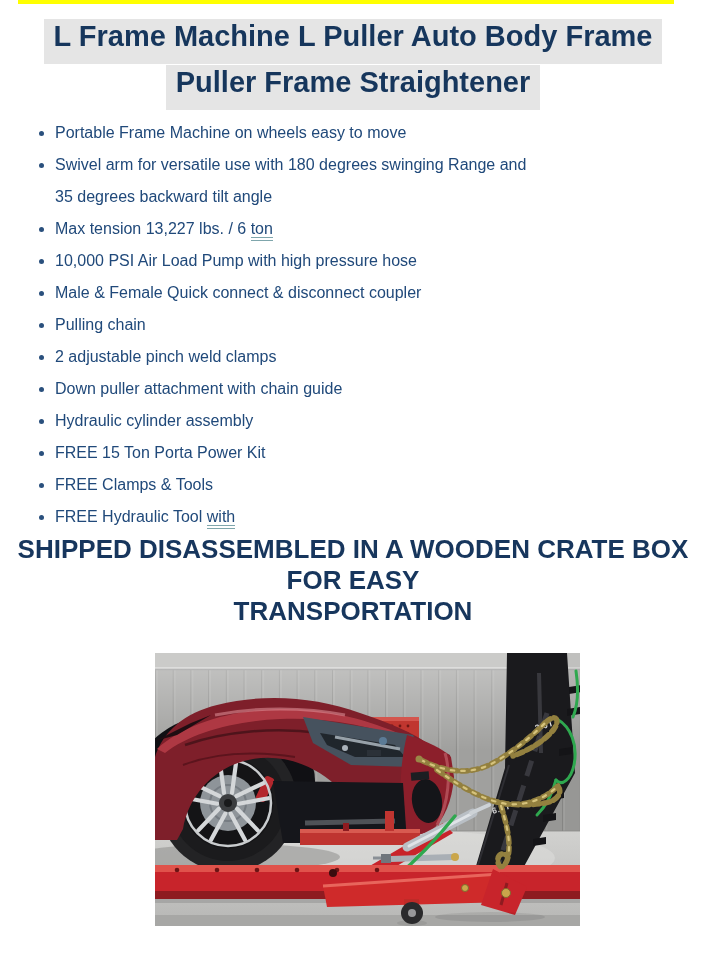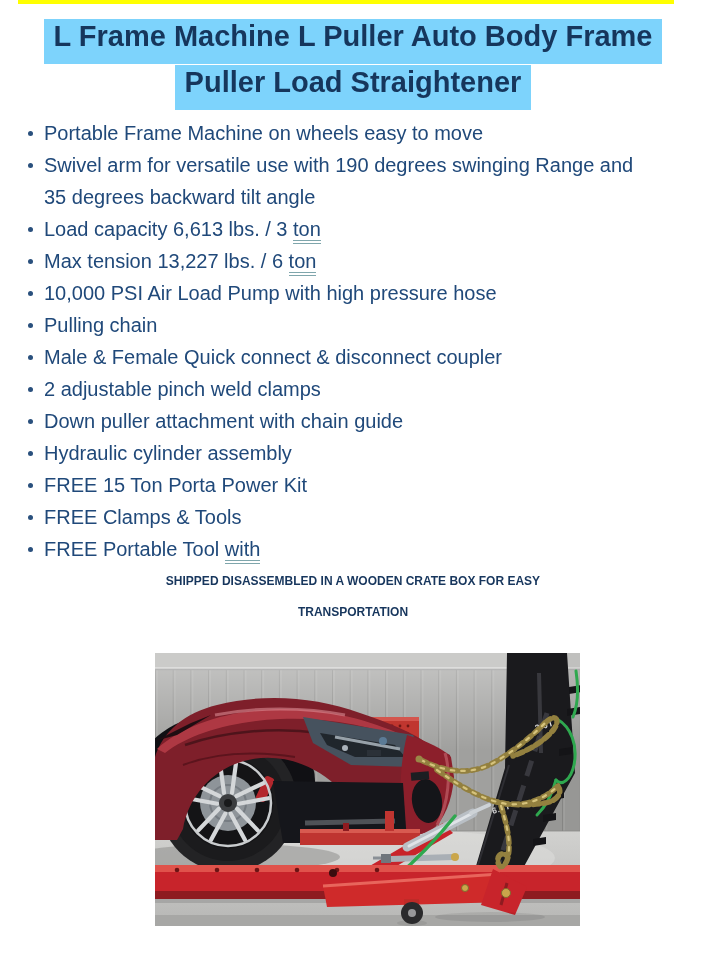--- a/index.html
+++ b/index.html
@@ -9,59 +9,58 @@
     font-family: "Liberation Sans", sans-serif;
     position: relative;
     overflow: hidden;
   }
   .top-strip {
     position: absolute; left: 18px; top: 0;
     width: 656px; height: 4px; background: #ffff00;
   }
   .title { margin: 13px 0 0 0; text-align: center; font-weight: bold; color: #16365c; }
   .title .line { line-height: 46px; font-size: 29px; }
-  .title .hl { background: #7dd3fc; padding: 1px 10px 12px 10px; }
+  .title .hl { background: #e5e5e5; padding: 1px 10px 12px 10px; }
   ul.features {
-    list-style: none; margin: 12px 0 0 0; padding: 0 0 0 27px;
-    color: #20497a; font-size: 20px; line-height: 32px;
+    list-style: none; margin: 12px 0 0 0; padding: 0 0 0 38px;
+    color: #20497a; font-size: 16px; line-height: 32px;
   }
   ul.features li { position: relative; padding-left: 17px; }
   ul.features li::before {
     content: ""; position: absolute; left: 1px; top: 14px;
     width: 5px; height: 5px; border-radius: 50%; background: #2a507d;
   }
   .u2 { border-bottom: 4px double #7fa6ac; }
-  .shipping { text-align: center; font-weight: bold; color: #17365d; font-size: 12px; line-height: 31px; margin-top: 1px; }
+  .shipping { text-align: center; font-weight: bold; color: #17365d; font-size: 26px; line-height: 31px; margin-top: 1px; }
   .photo { position: absolute; left: 155px; top: 653px; width: 425px; height: 273px; }
   .photo svg { display: block; }
 </style>
 </head>
 <body>
 
 <div class="top-strip"></div>
 
 <div class="title">
   <div class="line"><span class="hl">L Frame Machine L Puller Auto Body Frame</span></div>
-  <div class="line"><span class="hl">Puller Load Straightener</span></div>
+  <div class="line"><span class="hl">Puller Frame Straightener</span></div>
 </div>
 
 <ul class="features">
     <li><span>Portable Frame Machine on wheels easy to move</span></li>
-    <li><span>Swivel arm for versatile use with 190 degrees swinging Range and</span><br><span>35 degrees backward tilt angle</span></li>
-    <li><span>Load capacity 6,613 lbs. / 3 </span><span class="u2">ton</span></li>
+    <li><span>Swivel arm for versatile use with 180 degrees swinging Range and</span><br><span>35 degrees backward tilt angle</span></li>
     <li><span>Max tension 13,227 lbs. / 6 </span><span class="u2">ton</span></li>
     <li><span>10,000 PSI Air Load Pump with high pressure hose</span></li>
+    <li><span>Male &amp; Female Quick connect &amp; disconnect coupler</span></li>
     <li><span>Pulling chain</span></li>
-    <li><span>Male &amp; Female Quick connect &amp; disconnect coupler</span></li>
     <li><span>2 adjustable pinch weld clamps</span></li>
     <li><span>Down puller attachment with chain guide</span></li>
     <li><span>Hydraulic cylinder assembly</span></li>
     <li><span>FREE 15 Ton Porta Power Kit</span></li>
     <li><span>FREE Clamps &amp; Tools</span></li>
-    <li><span>FREE Portable Tool </span><span class="u2">with</span></li>
+    <li><span>FREE Hydraulic Tool </span><span class="u2">with</span></li>
   </ul>
 
 <div class="shipping">
   <div>SHIPPED DISASSEMBLED IN A WOODEN CRATE BOX FOR EASY</div>
   <div>TRANSPORTATION</div>
 </div>
 
 <div class="photo">
   <svg width="425" height="273" viewBox="0 0 425 273">
     <defs>

